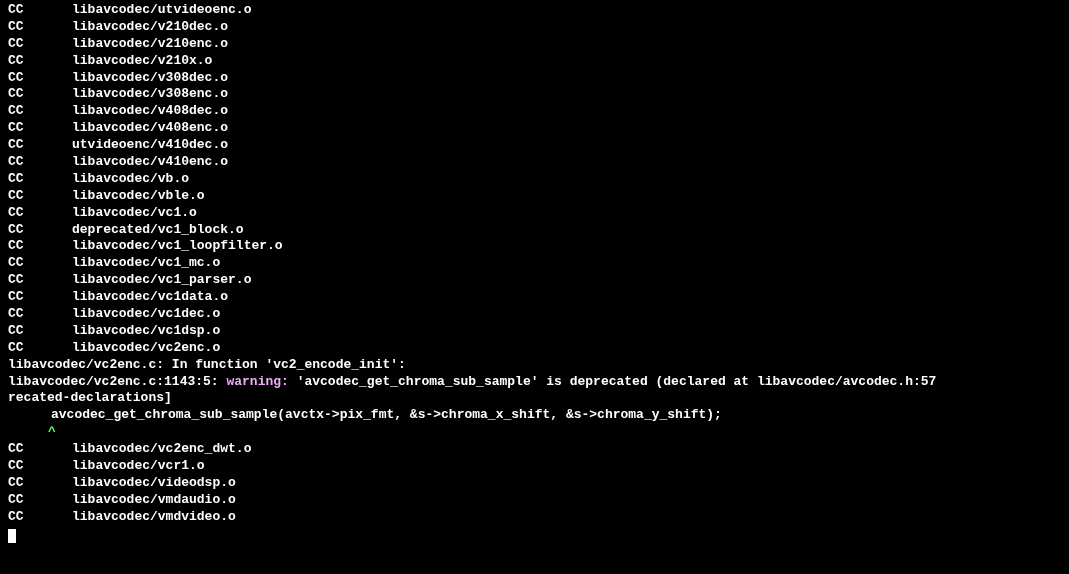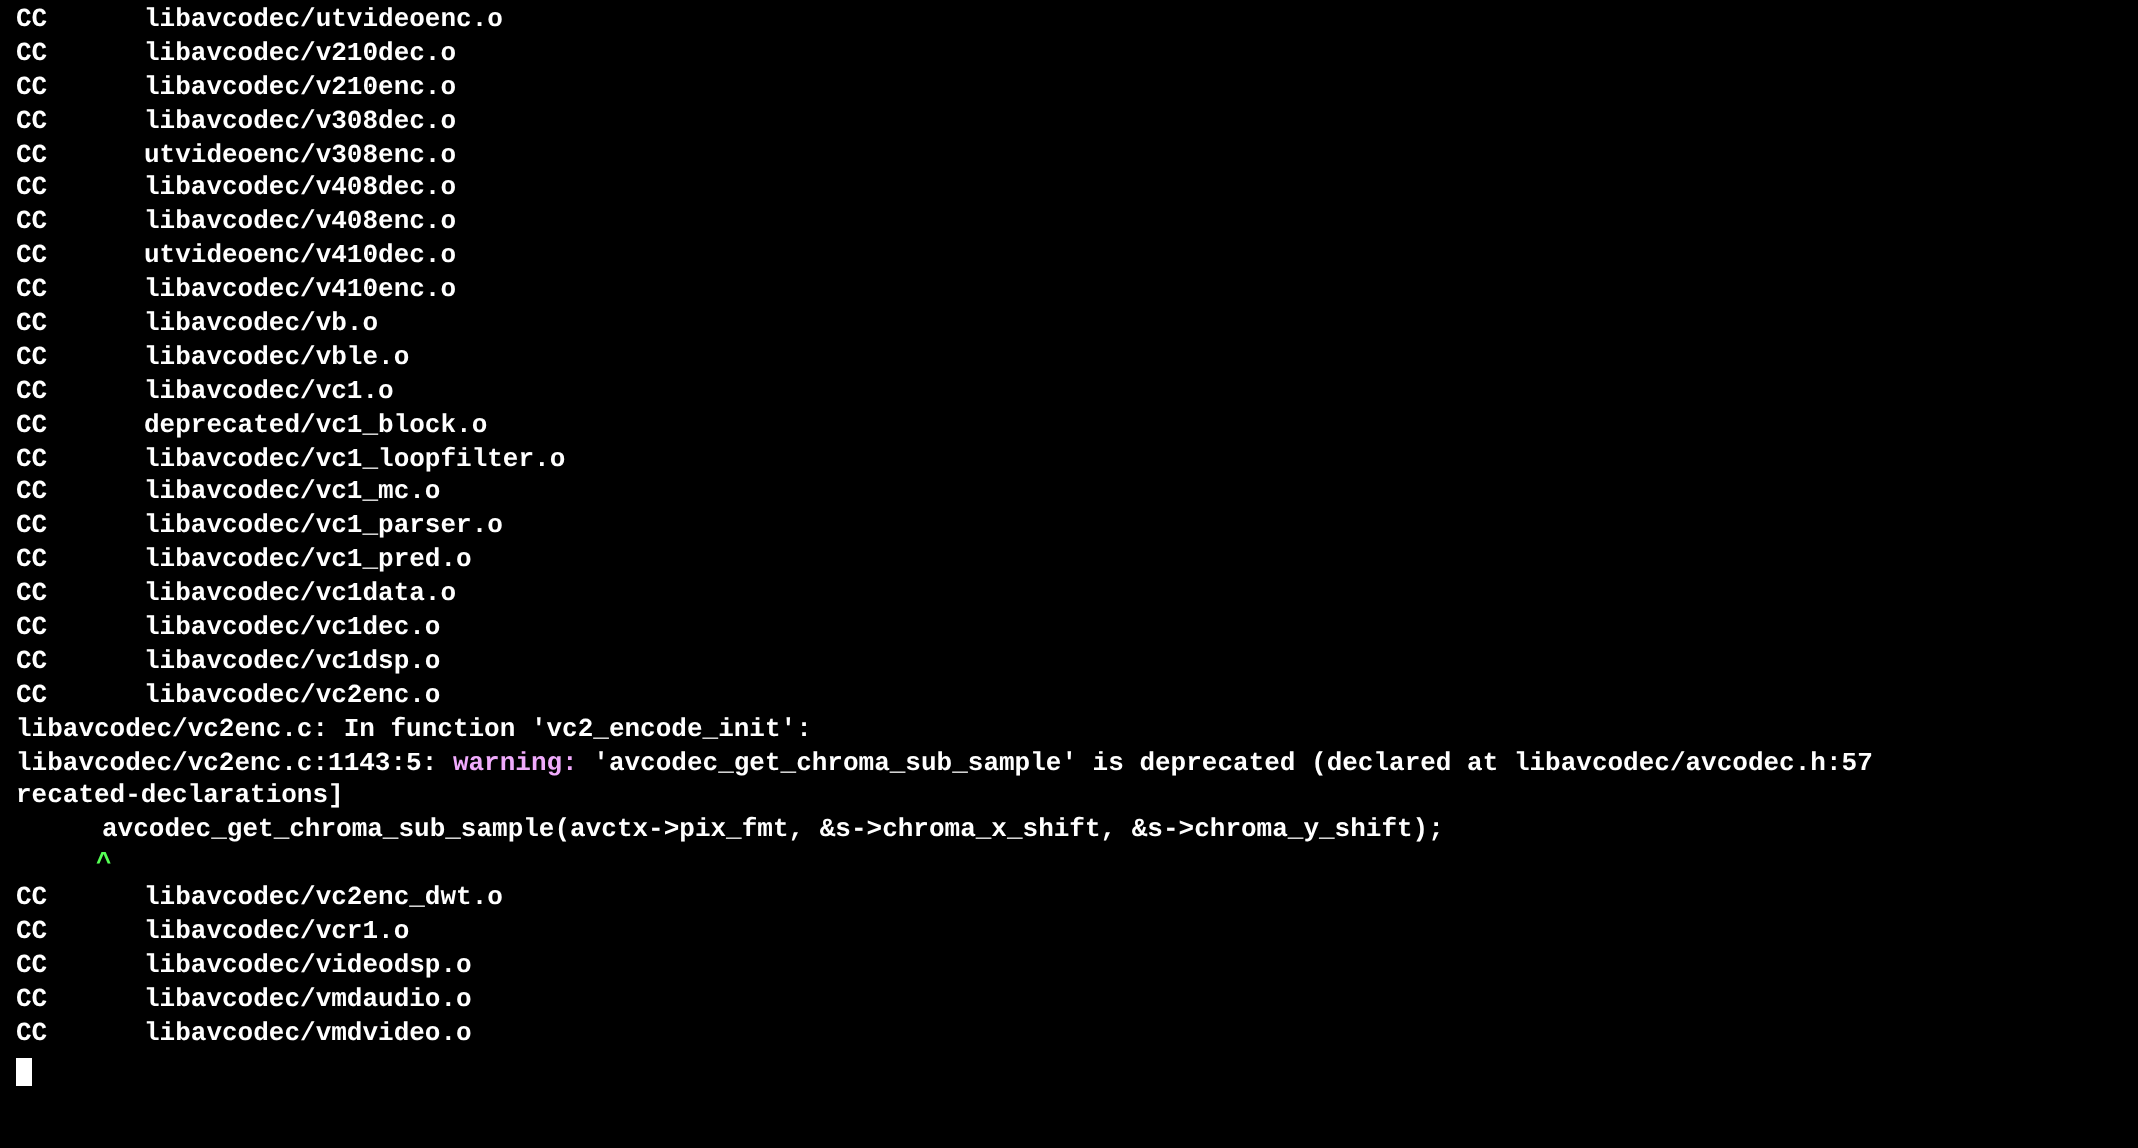--- a/index.html
+++ b/index.html
@@ -50,34 +50,34 @@
       vertical-align: bottom;
     }
   </style>
 </head>
 <body>
 
 <div id="terminal-output">
     <div class="line"><span class="cc-label">CC</span><span class="cc-file">libavcodec/utvideoenc.o</span></div>
     <div class="line"><span class="cc-label">CC</span><span class="cc-file">libavcodec/v210dec.o</span></div>
     <div class="line"><span class="cc-label">CC</span><span class="cc-file">libavcodec/v210enc.o</span></div>
+    <div class="line"><span class="cc-label">CC</span><span class="cc-file">libavcodec/v210x.o</span></div>
     <div class="line"><span class="cc-label">CC</span><span class="cc-file">libavcodec/v308dec.o</span></div>
-    <div class="line"><span class="cc-label">CC</span><span class="cc-file">utvideoenc/v308enc.o</span></div>
+    <div class="line"><span class="cc-label">CC</span><span class="cc-file">libavcodec/v308enc.o</span></div>
     <div class="line"><span class="cc-label">CC</span><span class="cc-file">libavcodec/v408dec.o</span></div>
     <div class="line"><span class="cc-label">CC</span><span class="cc-file">libavcodec/v408enc.o</span></div>
     <div class="line"><span class="cc-label">CC</span><span class="cc-file">utvideoenc/v410dec.o</span></div>
     <div class="line"><span class="cc-label">CC</span><span class="cc-file">libavcodec/v410enc.o</span></div>
     <div class="line"><span class="cc-label">CC</span><span class="cc-file">libavcodec/vb.o</span></div>
     <div class="line"><span class="cc-label">CC</span><span class="cc-file">libavcodec/vble.o</span></div>
     <div class="line"><span class="cc-label">CC</span><span class="cc-file">libavcodec/vc1.o</span></div>
     <div class="line"><span class="cc-label">CC</span><span class="cc-file">deprecated/vc1_block.o</span></div>
     <div class="line"><span class="cc-label">CC</span><span class="cc-file">libavcodec/vc1_loopfilter.o</span></div>
     <div class="line"><span class="cc-label">CC</span><span class="cc-file">libavcodec/vc1_mc.o</span></div>
     <div class="line"><span class="cc-label">CC</span><span class="cc-file">libavcodec/vc1_parser.o</span></div>
-    <div class="line"><span class="cc-label">CC</span><span class="cc-file">libavcodec/vc1_pred.o</span></div>
     <div class="line"><span class="cc-label">CC</span><span class="cc-file">libavcodec/vc1data.o</span></div>
     <div class="line"><span class="cc-label">CC</span><span class="cc-file">libavcodec/vc1dec.o</span></div>
     <div class="line"><span class="cc-label">CC</span><span class="cc-file">libavcodec/vc1dsp.o</span></div>
     <div class="line"><span class="cc-label">CC</span><span class="cc-file">libavcodec/vc2enc.o</span></div>
     <div class="line"><span>libavcodec/vc2enc.c:</span><span> In function </span><span>'vc2_encode_init':</span></div>
     <div class="line"><span>libavcodec/vc2enc.c:1143:5: </span><span class="warning-magenta">warning: </span><span>'avcodec_get_chroma_sub_sample'</span><span> is deprecated (declared at </span><span>libavcodec/avcodec.h:57</span></div>
     <div class="line">recated-declarations]</div>
     <div class="line"><span class="indent-code">avcodec_get_chroma_sub_sample(avctx-&gt;pix_fmt, &amp;s-&gt;chroma_x_shift, &amp;s-&gt;chroma_y_shift);</span></div>
     <div class="line"><span class="caret-green">^</span></div>
     <div class="line"><span class="cc-label">CC</span><span class="cc-file">libavcodec/vc2enc_dwt.o</span></div>

